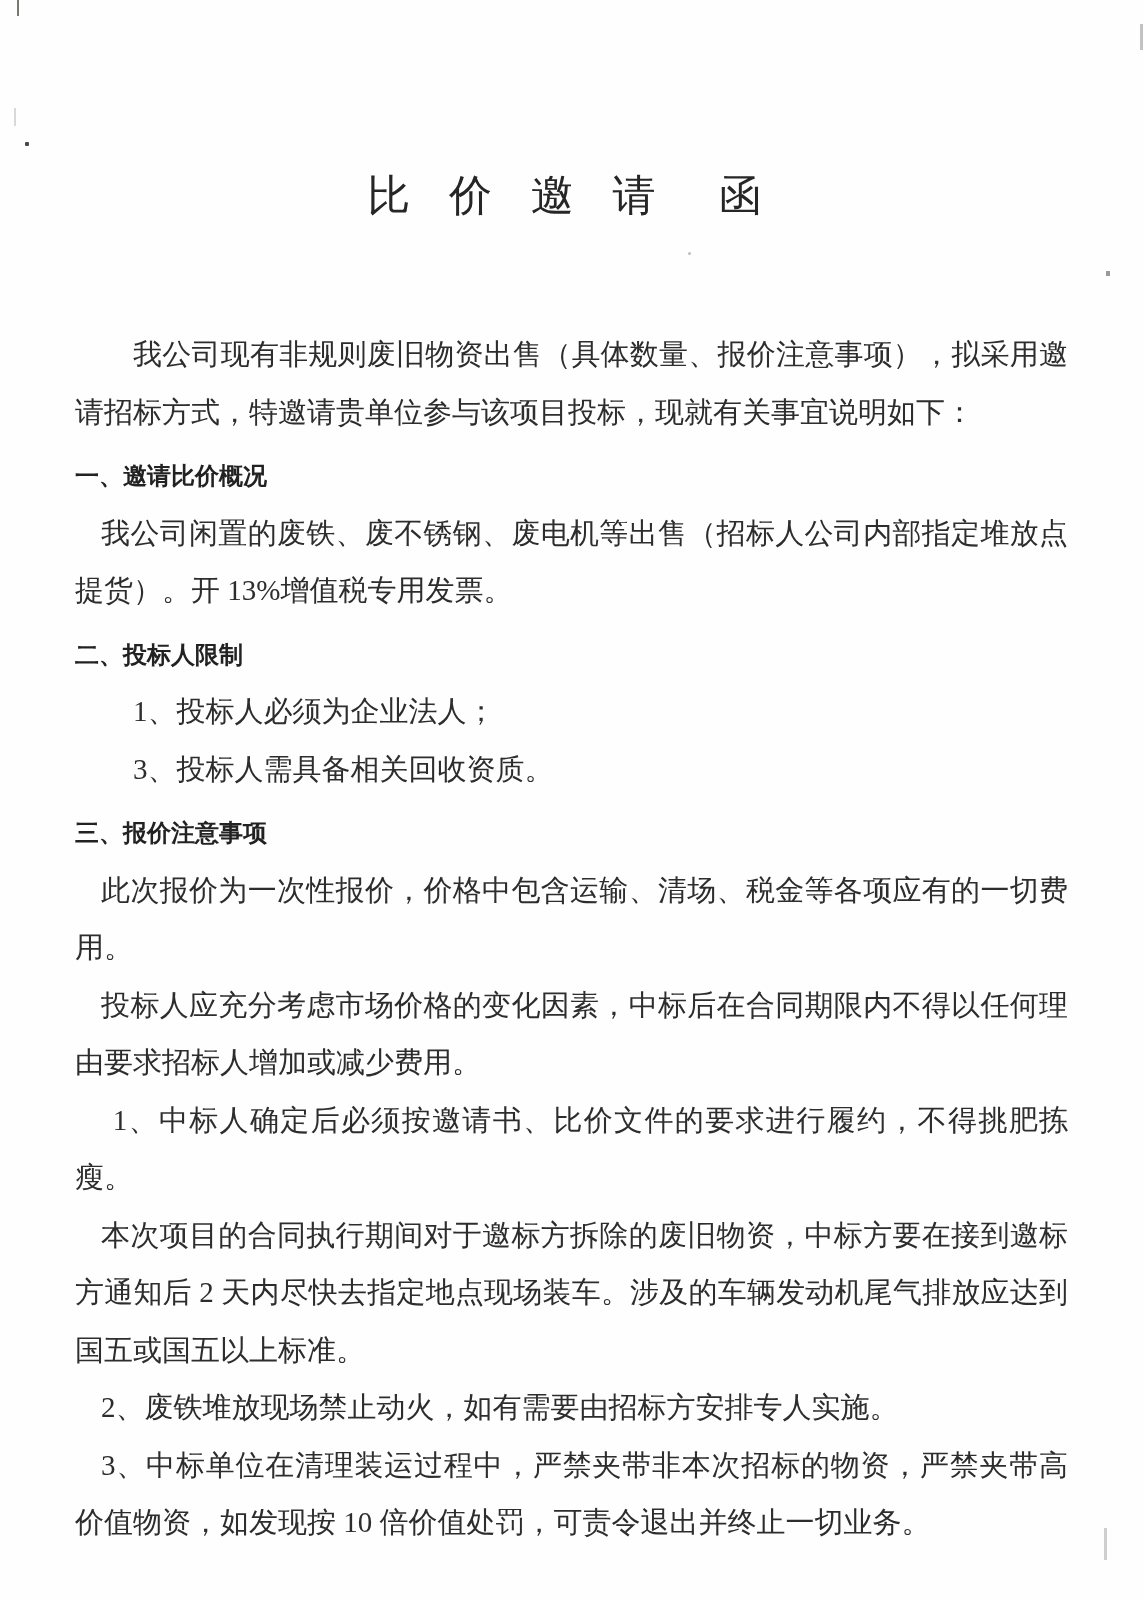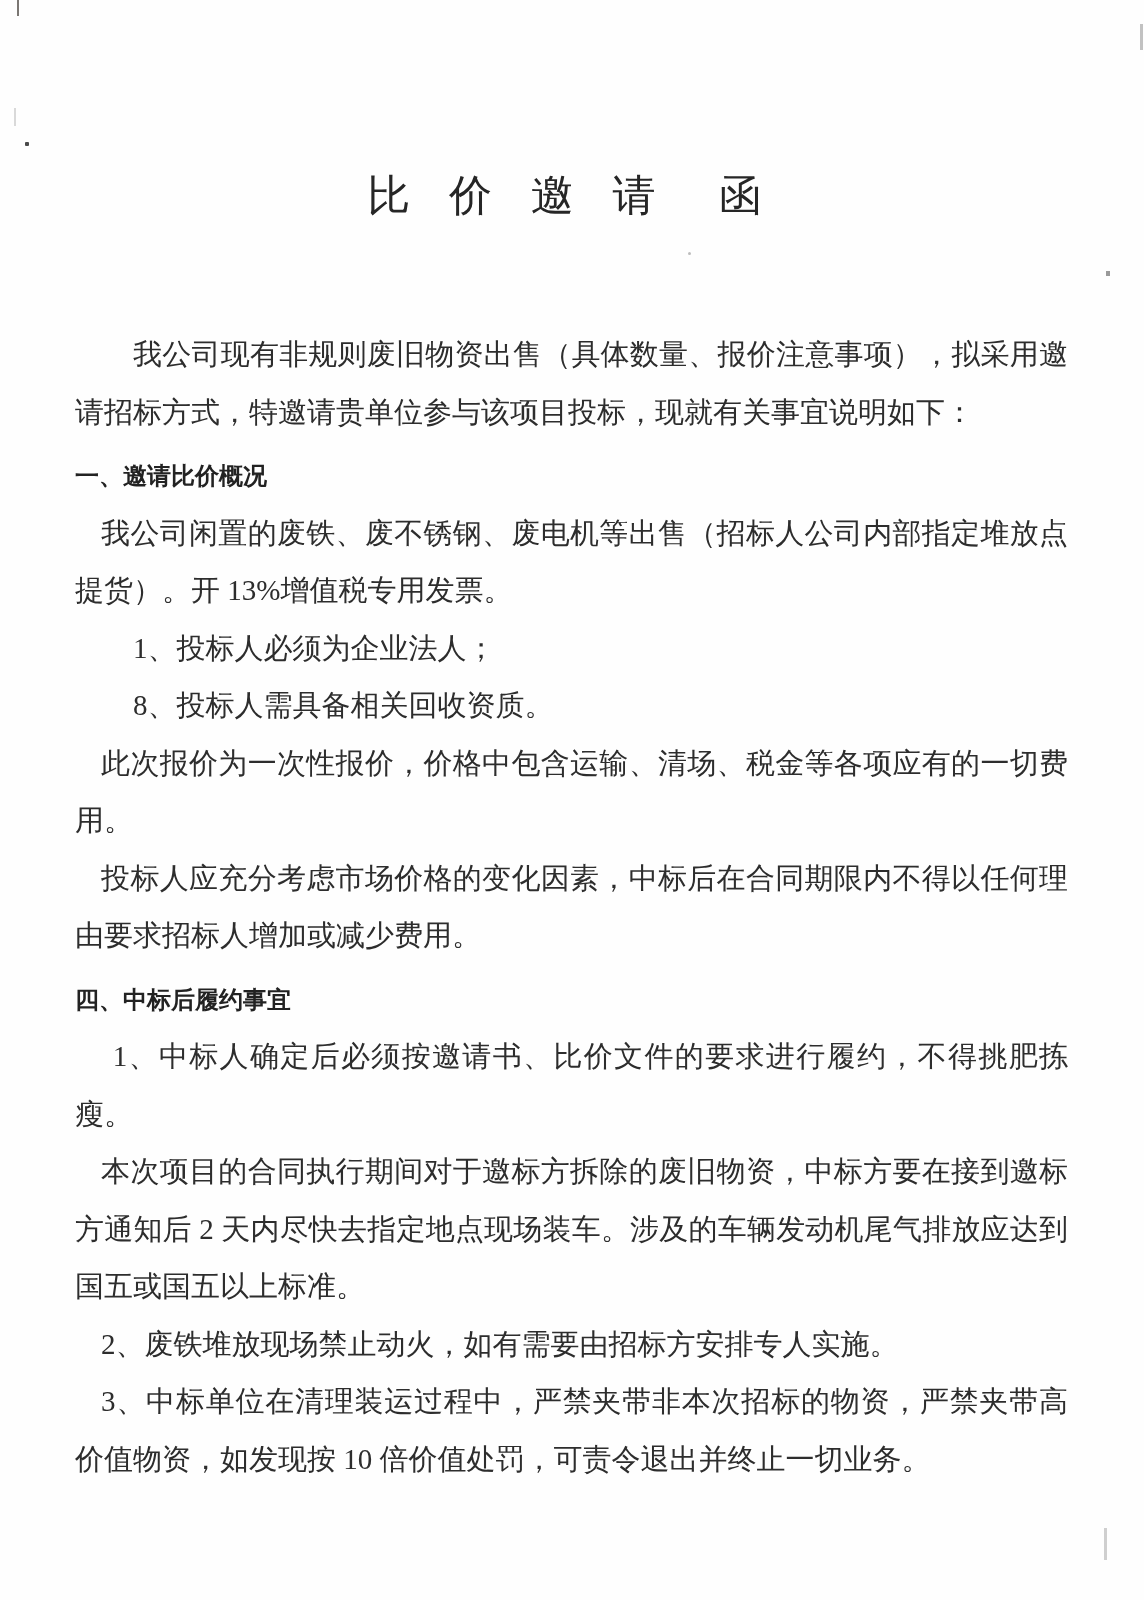--- a/index.html
+++ b/index.html
@@ -72,27 +72,28 @@
 
   <div class="content">
 
     <h1 class="doc-title">比 价 邀 请  函</h1>
 
     <p class="para intro ind2">我公司现有非规则废旧物资出售（具体数量、报价注意事项），拟采用邀请招标方式，特邀请贵单位参与该项目投标，现就有关事宜说明如下：</p>
 
     <h2 class="heading">一、邀请比价概况</h2>
     <p class="para ind1">我公司闲置的废铁、废不锈钢、废电机等出售（招标人公司内部指定堆放点提货）。开 13%增值税专用发票。</p>
 
+    <h2 class="heading">二、投标人限制</h2>
     <p class="para ind2">1、投标人必须为企业法人；</p>
-    <p class="para ind2">8、投标人需具备相关回收资质。</p>
+    <p class="para ind2">3、投标人需具备相关回收资质。</p>
 
+    <h2 class="heading">三、报价注意事项</h2>
     <p class="para ind1">此次报价为一次性报价，价格中包含运输、清场、税金等各项应有的一切费用。</p>
     <p class="para ind1">投标人应充分考虑市场价格的变化因素，中标后在合同期限内不得以任何理由要求招标人增加或减少费用。</p>
 
-    <h2 class="heading">四、中标后履约事宜</h2>
     <p class="para ind15">1、中标人确定后必须按邀请书、比价文件的要求进行履约，不得挑肥拣瘦。</p>
     <p class="para ind1">本次项目的合同执行期间对于邀标方拆除的废旧物资，中标方要在接到邀标方通知后 2 天内尽快去指定地点现场装车。涉及的车辆发动机尾气排放应达到国五或国五以上标准。</p>
     <p class="para ind1">2、废铁堆放现场禁止动火，如有需要由招标方安排专人实施。</p>
     <p class="para ind1">3、中标单位在清理装运过程中，严禁夹带非本次招标的物资，严禁夹带高价值物资，如发现按 10 倍价值处罚，可责令退出并终止一切业务。</p>
 
   </div>
 
   <div class="artifact a-tl-line"></div>
   <div class="artifact a-tl-smudge"></div>
   <div class="artifact a-tl-dot"></div>

